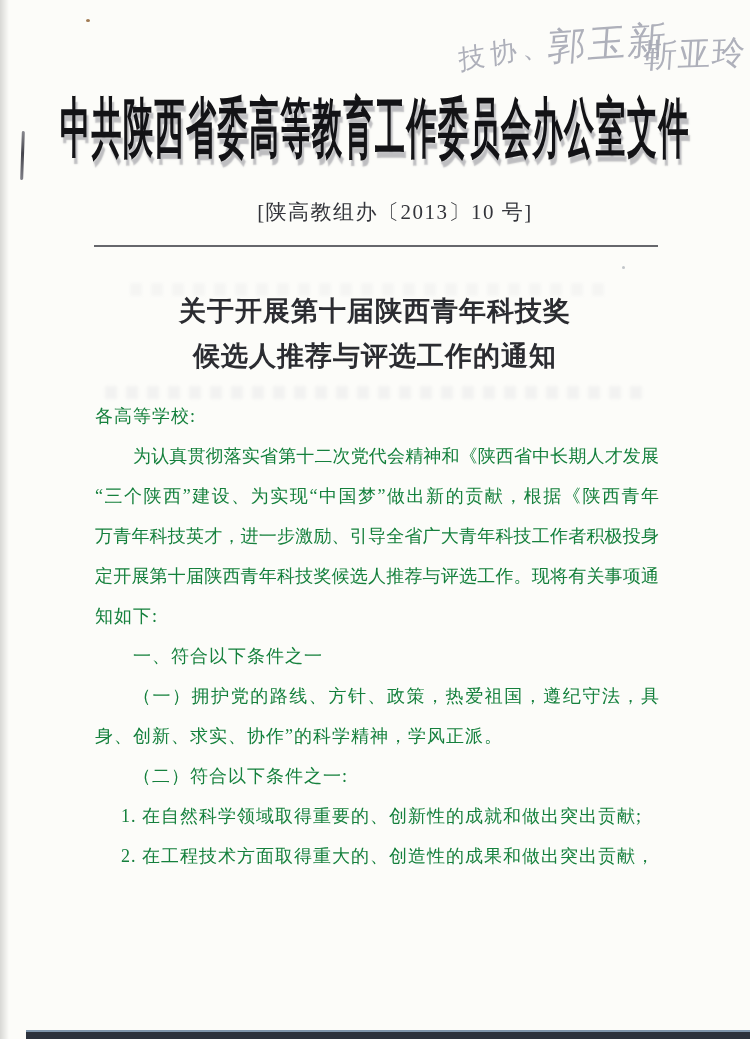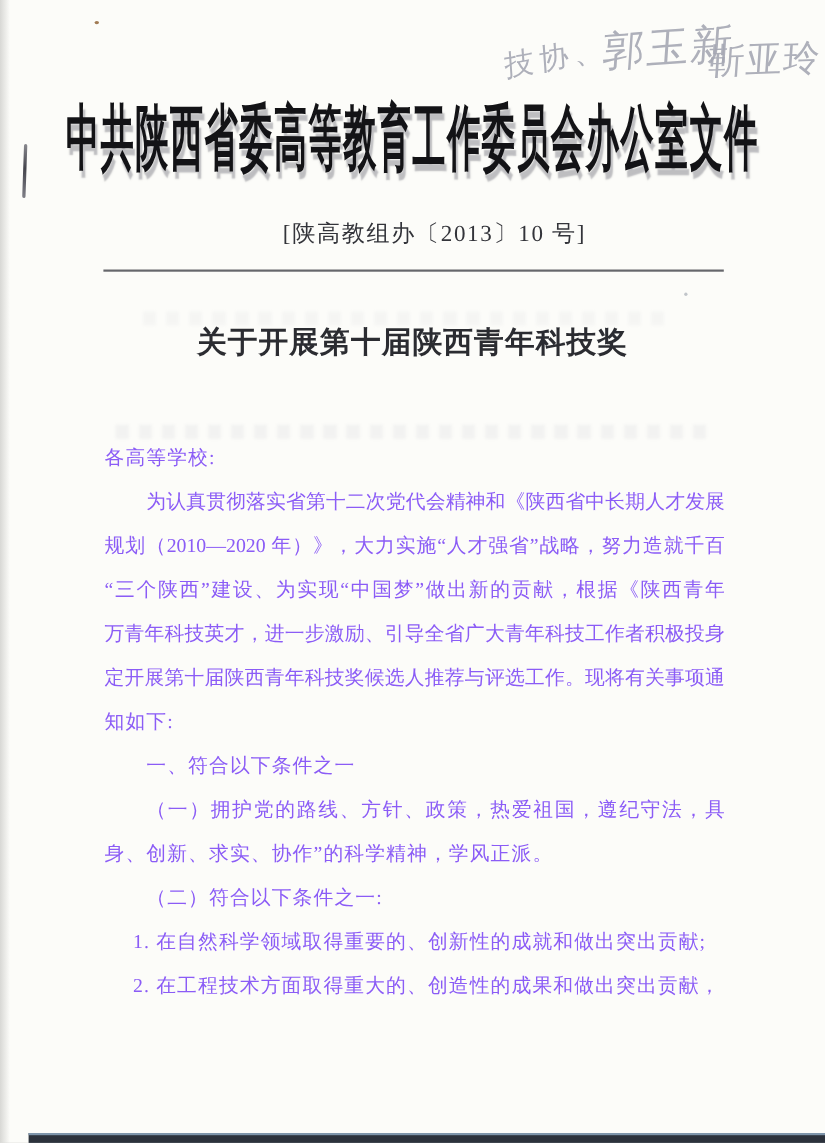--- a/index.html
+++ b/index.html
@@ -87,21 +87,21 @@
     font-size: 27px; letter-spacing: 1px;
     color: #2b2c31;
   }
   .doc-title.t1 { top: 293px; }
   .doc-title.t2 { top: 338px; }
 
   
   .body-block {
     position: absolute; top: 396px; left: 95px; width: 564px;
     font-size: 18px; line-height: 40px;
-    color: #8b5cf6;
+    color: #15803d;
   }
   .ln { height: 40px; overflow: hidden; letter-spacing: 1px; }
   .ln.just { text-align: justify; text-align-last: justify;
     text-justify: inter-character; letter-spacing: 0; }
   .ln.ind-para { text-indent: 38px; }
   .ln.ind-num { text-indent: 26px; }
 </style>
 </head>
 <body>
 
@@ -118,25 +118,25 @@
   <div class="pencil n2">郭玉新</div>
   <div class="pencil n3">靳亚玲</div>
 
   <div class="letterhead">中共陕西省委高等教育工作委员会办公室文件</div>
 
   <div class="doc-number">[陕高教组办〔2013〕10 号]</div>
 
   <div class="rule"></div>
 
   <div class="doc-title t1">关于开展第十届陕西青年科技奖</div>
+  <div class="doc-title t2">候选人推荐与评选工作的通知</div>
 
   <div class="body-block">
     <div class="ln">各高等学校:</div>
     <div class="ln ind-para just">为认真贯彻落实省第十二次党代会精神和《陕西省中长期人才发展</div>
-    <div class="ln just">规划（2010—2020 年）》，大力实施“人才强省”战略，努力造就千百</div>
     <div class="ln just">“三个陕西”建设、为实现“中国梦”做出新的贡献，根据《陕西青年</div>
     <div class="ln just">万青年科技英才，进一步激励、引导全省广大青年科技工作者积极投身</div>
     <div class="ln just">定开展第十届陕西青年科技奖候选人推荐与评选工作。现将有关事项通</div>
     <div class="ln">知如下:</div>
     <div class="ln ind-para">一、符合以下条件之一</div>
     <div class="ln ind-para just">（一）拥护党的路线、方针、政策，热爱祖国，遵纪守法，具有“献</div>
     <div class="ln">身、创新、求实、协作”的科学精神，学风正派。</div>
     <div class="ln ind-para">（二）符合以下条件之一:</div>
     <div class="ln ind-num">1. 在自然科学领域取得重要的、创新性的成就和做出突出贡献;</div>
     <div class="ln ind-num">2. 在工程技术方面取得重大的、创造性的成果和做出突出贡献，</div>

